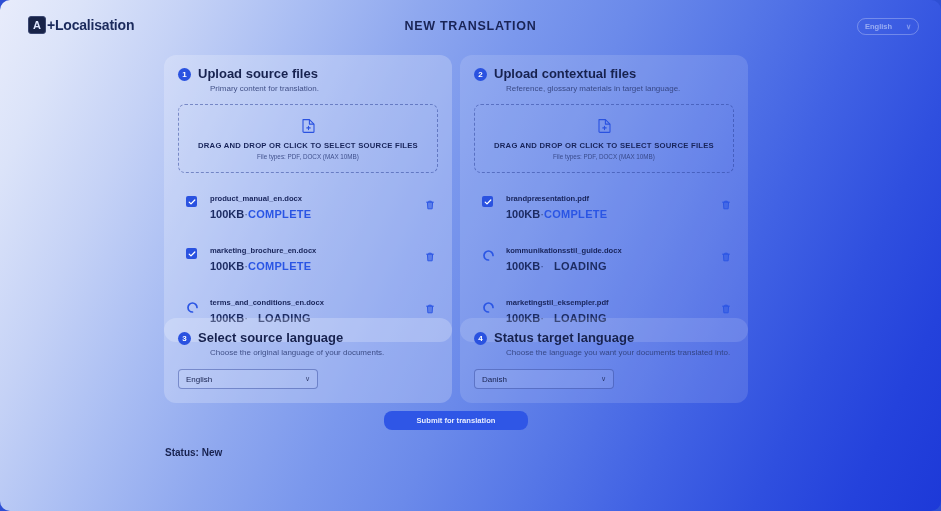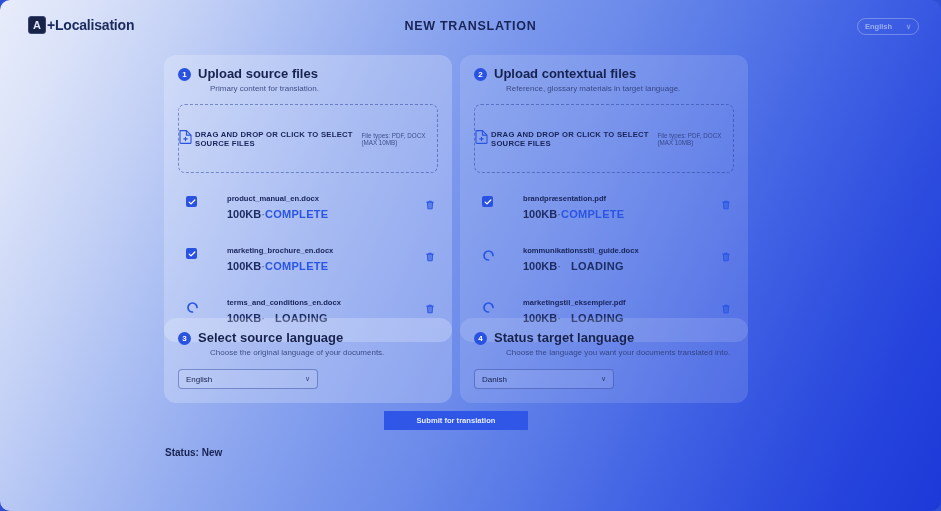--- a/index.html
+++ b/index.html
@@ -101,21 +101,21 @@
     margin-left: 12px;
   }
   .step-text-col { flex: 1 1 auto; }
 
   
   .dropzone {
     margin-top: 10px;
     height: 69px;
     border: 1px dashed rgba(40,62,150,0.5);
     border-radius: 7px;
-    display: flex; flex-direction: row; align-items: center; justify-content: center;
+    display: flex; flex-direction: column; align-items: center; justify-content: center;
     gap: 3px;
   }
   .dz-icon { margin-bottom: 1px; }
   .dz-title {
     font-size: 7.7px; font-weight: 700; color: #18245a; letter-spacing: 0.25px;
   }
   .dz-sub { font-size: 6.3px; color: #2c3c7a; opacity: 0.85; }
 
   
   .file-list { margin-top: 14px; }
@@ -126,21 +126,21 @@
   }
   .file-row:last-child { margin-bottom: 4px; }
   .state-icon { flex: 0 0 auto; width: 13px; margin-top: 9px; }
   .checkbox {
     width: 11px; height: 11px; border-radius: 2px;
     background: #2a52e0;
     display: flex; align-items: center; justify-content: center;
   }
   .checkbox svg { display: block; }
   .spinner { width: 13px; height: 13px; }
-  .file-main { flex: 1 1 auto; min-width: 0; margin-left: 17px; }
+  .file-main { flex: 1 1 auto; min-width: 0; }
   .file-name {
     font-size: 7.6px; font-weight: 700; color: #18245a;
     white-space: nowrap; overflow: hidden; text-overflow: ellipsis;
   }
   .file-meta {
     margin-top: 3px;
     font-size: 11px; font-weight: 700; color: #1d2c63;
     display: flex; align-items: center; 
   }
   .file-meta .dot { opacity: 0.75; font-weight: 400; }
@@ -173,21 +173,21 @@
     padding: 0 7px;
     font-size: 8px; color: #17224f;
   }
   .select .chev { font-size: 7px; opacity: 0.8; }
 
   
   .submit {
     position: absolute; top: 411px; left: 384px;
     width: 144px; height: 19px;
     background: #2f56e6;
-    border: none; border-radius: 0;
+    border: none; border-radius: 8px;
     color: #e6ecff; font-size: 7.6px; font-weight: 600;
     font-family: "Liberation Sans", sans-serif;
     display: flex; align-items: center; justify-content: center;
   }
 
   .status {
     position: absolute; top: 447px; left: 165px;
     font-size: 10px; color: #182350; font-weight: 700;
   }
 

